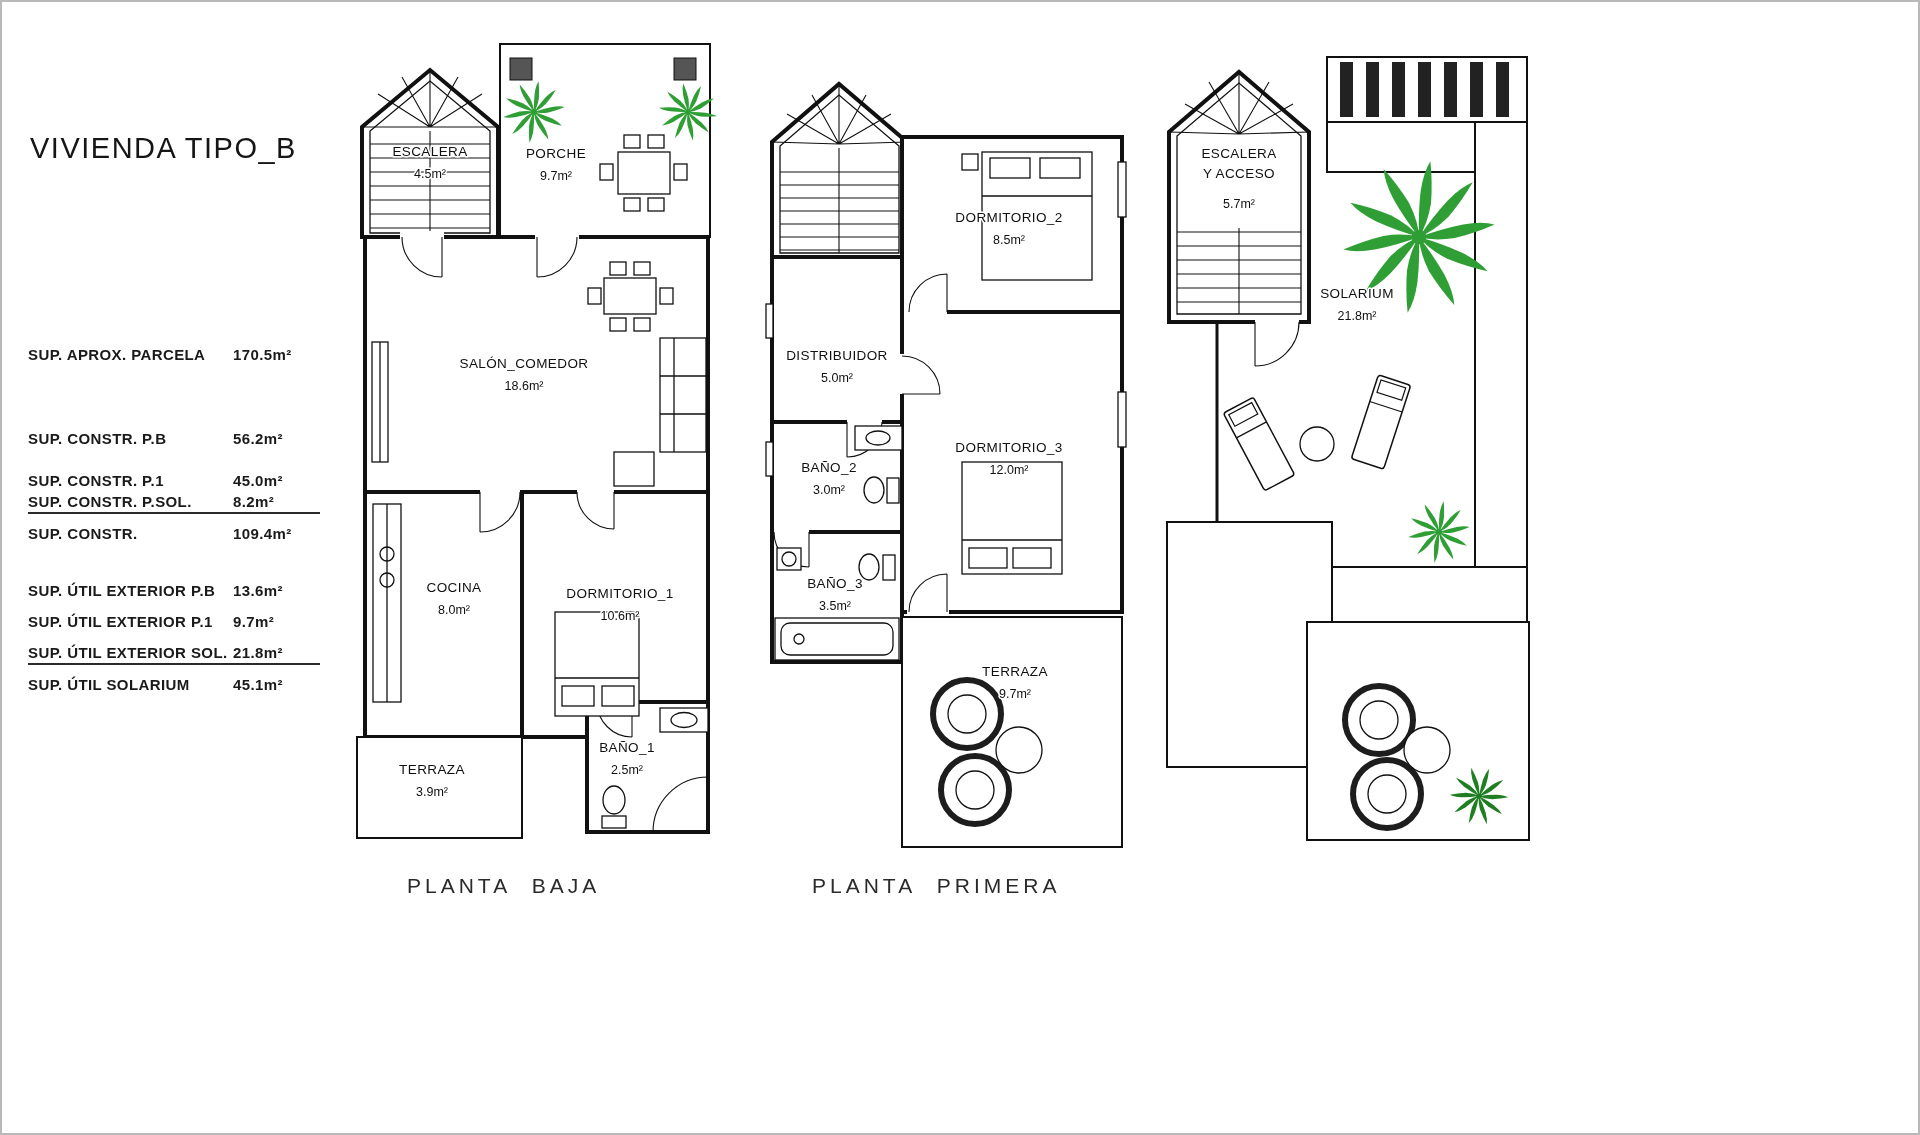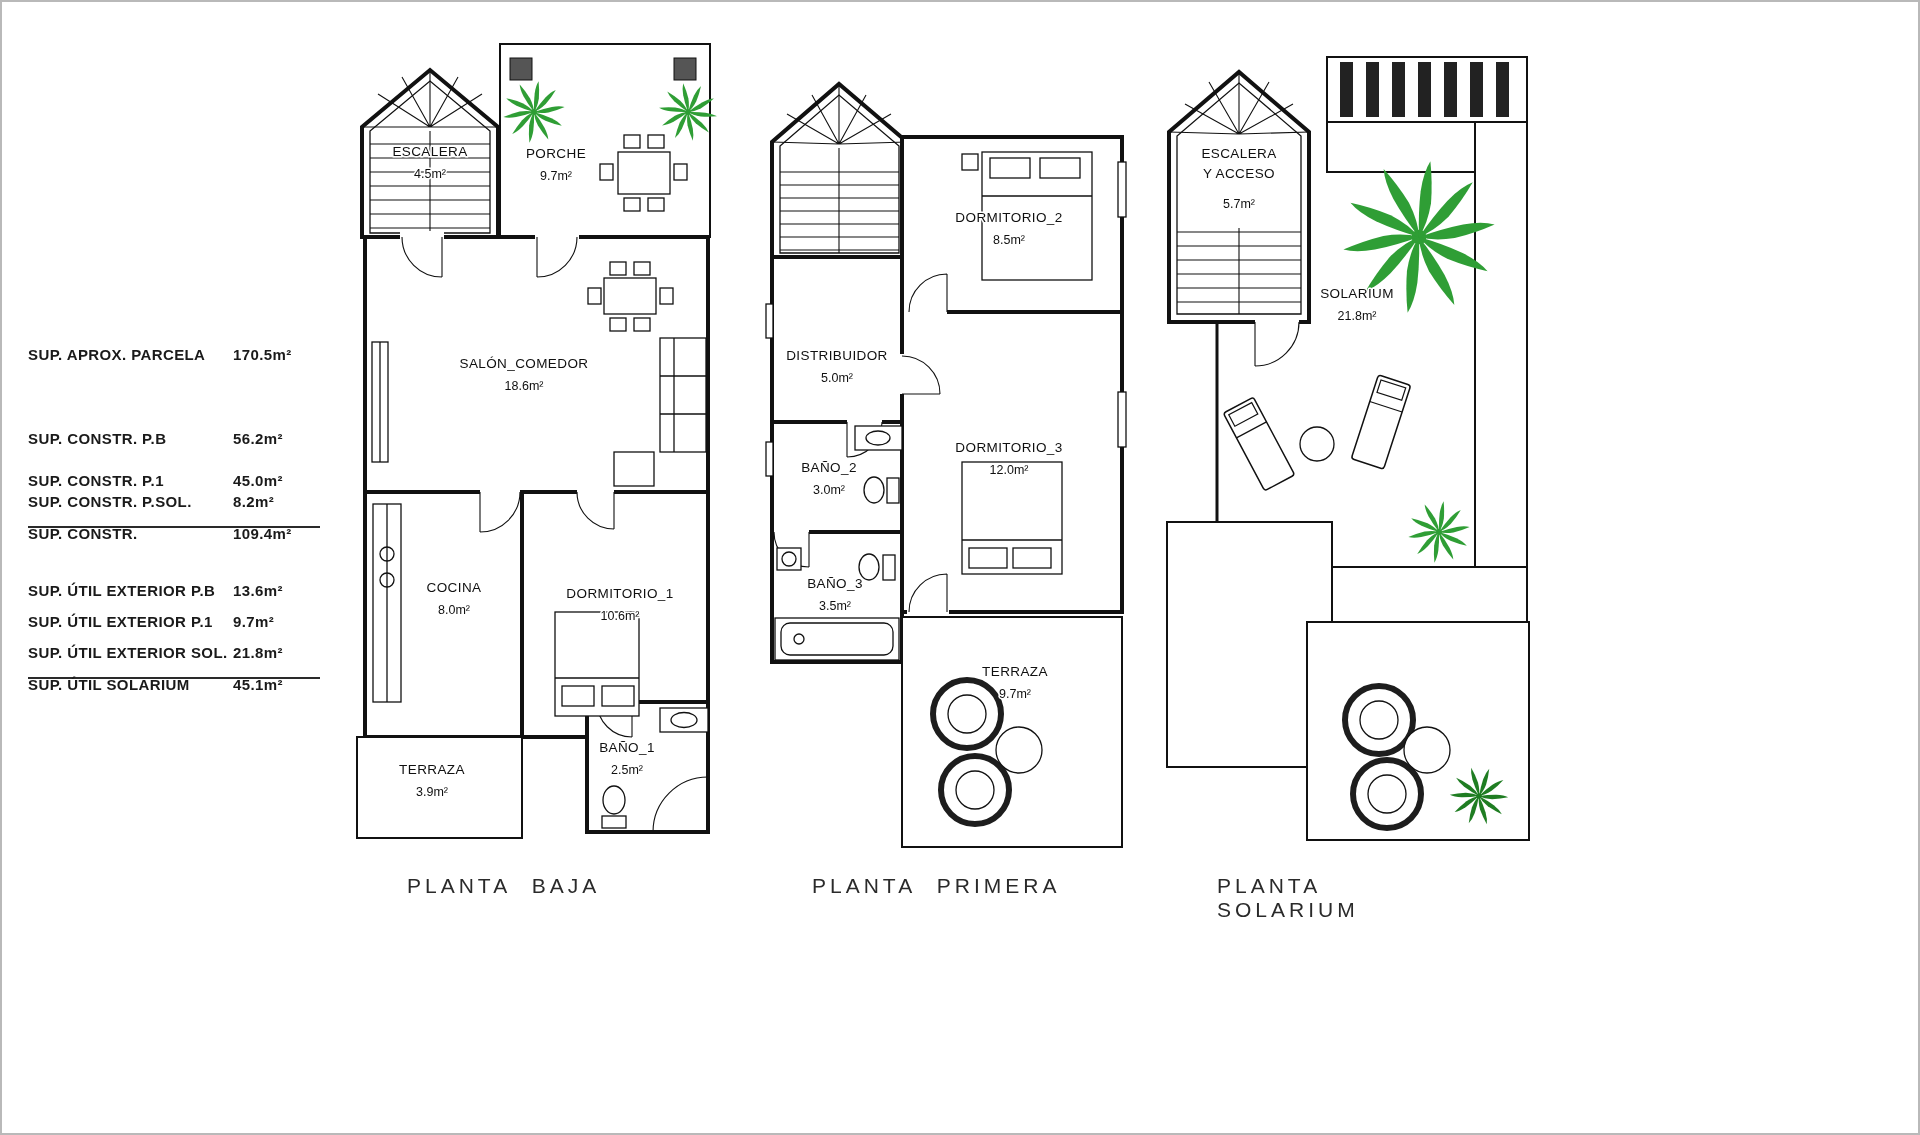--- a/index.html
+++ b/index.html
@@ -8,21 +8,21 @@
     background:#fff;border:2px solid #b9b9b9;overflow:hidden;
     font-family:"Liberation Sans",sans-serif;color:#111;
   }
   .title{
     position:absolute;left:28px;top:130px;margin:0;
     font-size:29px;font-weight:500;letter-spacing:1.5px;color:#151515;
   }
   .surface-table{position:absolute;left:26px;top:344px;width:300px;font-size:15px;letter-spacing:.4px;color:#1a1a1a;}
   .srow{position:absolute;display:flex;width:292px;white-space:nowrap;font-weight:bold;}
   .srow .lbl{width:205px;}
-  .srow.sum{border-bottom:2px solid #2a2a2a;padding-bottom:16px;}
+  .srow.sum{border-bottom:2px solid #2a2a2a;padding-bottom:2px;}
   .caption{
     position:absolute;top:872px;text-align:left;
     font-size:21px;letter-spacing:4px;word-spacing:12px;color:var(--caption-text,#2a2a2a);
   }
   svg.plan{position:absolute;}
   svg text{
     font-family:"Liberation Sans",sans-serif;fill:#101010;text-anchor:middle;
     paint-order:stroke;stroke:#ffffff;stroke-width:3px;stroke-linejoin:round;
   }
   .room-name{font-size:13.5px;letter-spacing:.4px;}
@@ -39,20 +39,21 @@
   .donut{stroke:#1d1d1d;fill:#fff;stroke-width:6;}
   .bar{fill:#222;stroke:none;}
   .palm-use{color:var(--plant-green,#2f9e35);}
   .palm-use-dark{color:var(--plant-green-dark,#1f7d22);}
 </style>
 </head>
 <body>
 
 <div class="canvas">
 
+  <h1 class="title">VIVIENDA TIPO_B</h1>
 
   <div class="surface-table">
     <div class="srow" style="top:0px">
         <span class="lbl">SUP. APROX. PARCELA</span>
         <span class="val">170.5m²</span>
       </div>
     <div class="srow" style="top:84px">
         <span class="lbl">SUP. CONSTR. P.B</span>
         <span class="val">56.2m²</span>
       </div>
@@ -362,15 +363,14 @@
 
     <text class="room-name" x="82" y="126">ESCALERA</text>
     <text class="room-name" x="82" y="146">Y ACCESO</text>
     <text class="room-area" x="82" y="176">5.7m²</text>
     <text class="room-name" x="200" y="266">SOLARIUM</text>
     <text class="room-area" x="200" y="288">21.8m²</text>
   </svg>
 
   <div class="caption" style="left:405px;width:250px">PLANTA BAJA</div>
   <div class="caption" style="left:810px;width:250px">PLANTA PRIMERA</div>
-  <div class="caption" style="left:1215px;width:250px">PLANTA SOLARIUM</div>
 
 </div>
 
 </body></html>

